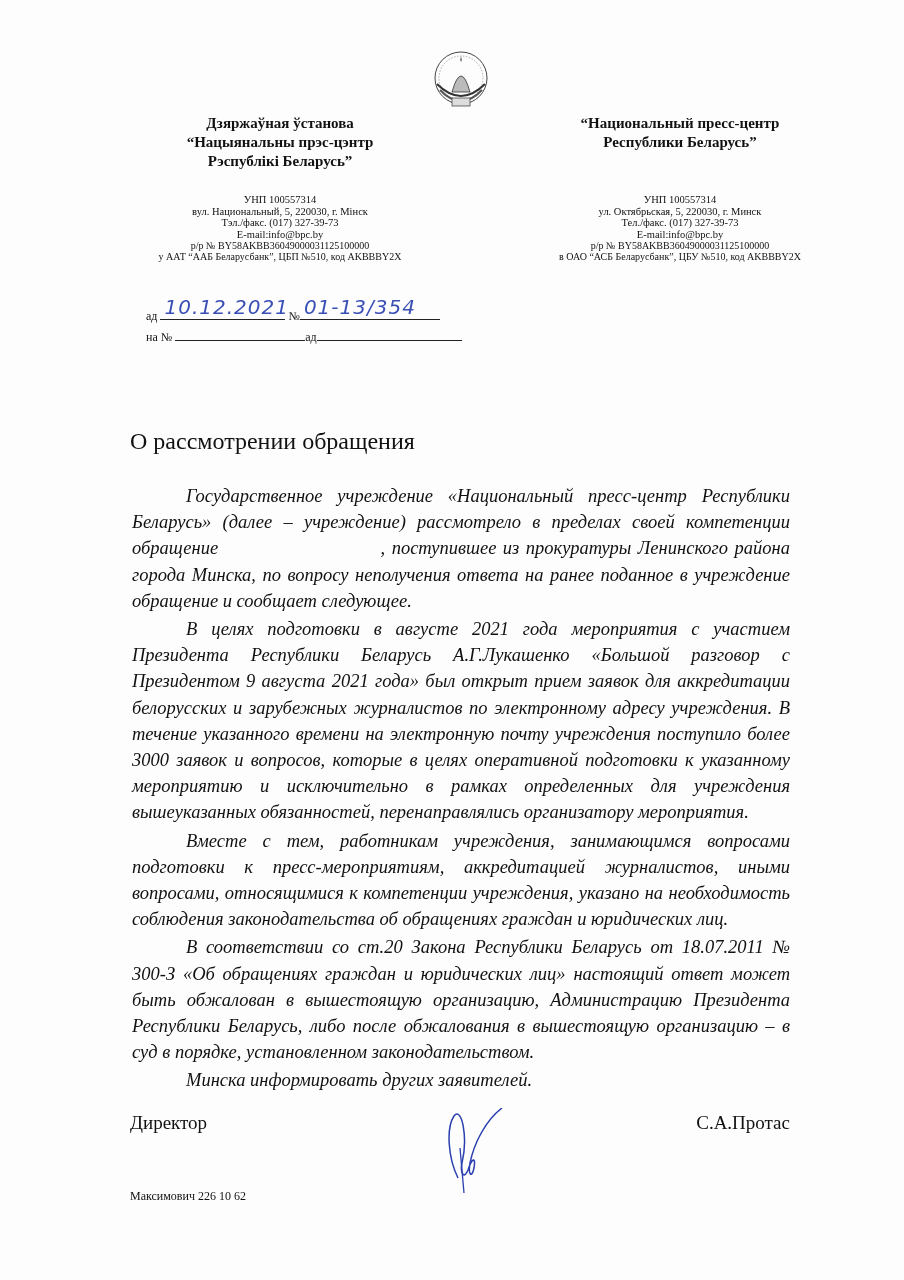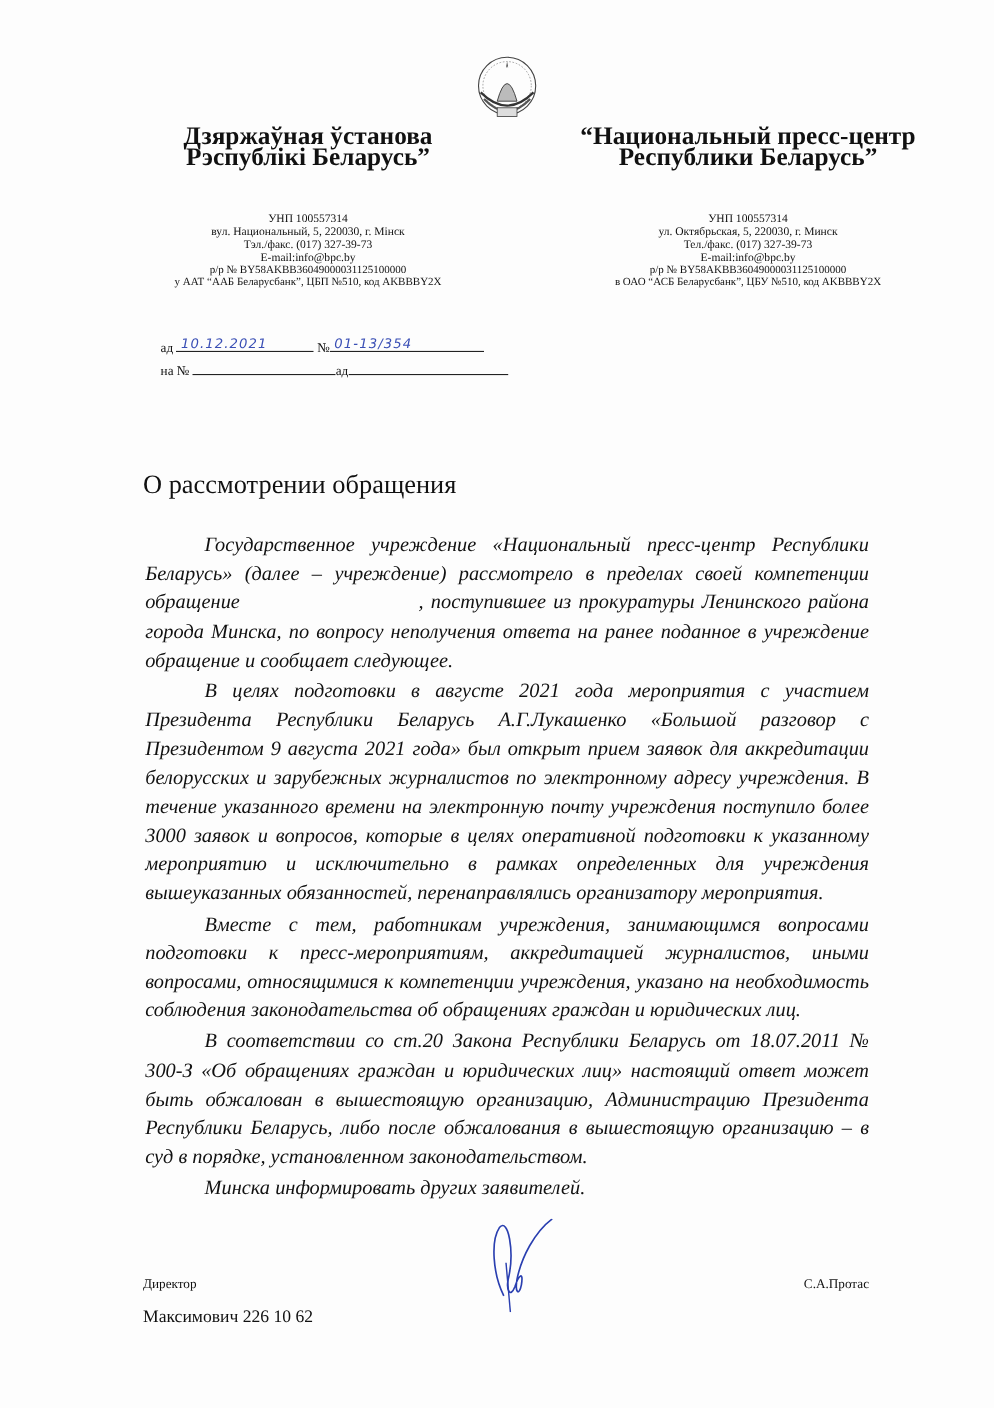--- a/index.html
+++ b/index.html
@@ -1,53 +1,54 @@
 <!DOCTYPE html>
 <html><head>
 <meta charset="utf-8">
 <style>
   html, body { margin: 0; padding: 0; background: #ffffff; }
   body { width: 904px; height: 1280px; position: relative; overflow: hidden; font-family: "Liberation Serif", "DejaVu Serif", serif; color: #111; }
   .page { position: absolute; inset: 0; background: #fdfdfd; }
   .emblem { position: absolute; left: 432px; top: 48px; width: 58px; height: 68px; }
-  .org { position: absolute; top: 114px; text-align: center; font-weight: bold; font-size: 23px; line-height: 19px; }
+  .org { position: absolute; top: 114px; text-align: center; font-weight: bold; font-size: 15px; line-height: 19px; }
   .org.left { left: 120px; width: 320px; }
   .org.right { left: 520px; width: 320px; }
   .req { position: absolute; top: 194px; text-align: center; font-size: 10.5px; line-height: 11.5px; }
   .req.left { left: 120px; width: 320px; }
   .req.right { left: 520px; width: 320px; }
   .req .small { font-size: 10px; line-height: 11px; }
   .reg { position: absolute; left: 146px; font-size: 12px; }
   .reg .line { display: inline-block; border-bottom: 1px solid #222; vertical-align: baseline; height: 14px; position: relative; }
-  .hand { position: absolute; bottom: 0px; left: 4px; font-family: "DejaVu Sans", sans-serif; color: #3a4fb5; font-size: 12px; letter-spacing: 1px; font-style: italic; white-space: nowrap; }
+  .hand { position: absolute; bottom: 0px; left: 4px; font-family: "DejaVu Sans", sans-serif; color: #3a4fb5; font-size: 20px; letter-spacing: 1px; font-style: italic; white-space: nowrap; }
   .subject { position: absolute; left: 130px; top: 428px; font-size: 24px; }
   .body { position: absolute; left: 130px; top: 481px; width: 662px; font-size: 18.5px; line-height: 26.2px; }
   .body p { margin: 2px; text-align: justify; text-indent: 54px; font-style: italic; }
-  .sign-row { position: absolute; left: 130px; top: 1112px; width: 660px; font-size: 12px; margin-top: 48px; }
+  .sign-row { position: absolute; left: 130px; top: 1112px; width: 660px; font-size: 19px; }
   .sign-row .name { position: absolute; right: 0; top: 0; }
   .signature { position: absolute; left: 440px; top: 1108px; width: 80px; height: 85px; }
-  .executor { position: absolute; left: 130px; top: 1189px; font-size: 16px; }
+  .executor { position: absolute; left: 130px; top: 1189px; font-size: 12px; }
 </style>
 </head>
 <body>
 
 <div class="page">
 
   <svg class="emblem" viewBox="0 0 58 68">
     <circle cx="29" cy="30" r="26" fill="none" stroke="#444" stroke-width="1"></circle>
     <circle cx="29" cy="30" r="22" fill="none" stroke="#777" stroke-width="0.6" stroke-dasharray="1.5 1.5"></circle>
     <path d="M20 44 Q29 12 38 44 Z" fill="#bbb" stroke="#333" stroke-width="0.8"></path>
     <path d="M29 8 L30 14 L29 12 L28 14 Z" fill="#333"></path>
     <path d="M5 36 Q29 60 53 36" fill="none" stroke="#333" stroke-width="2"></path>
     <path d="M8 42 Q29 64 50 42" fill="none" stroke="#555" stroke-width="2"></path>
     <rect x="20" y="50" width="18" height="8" fill="#ddd" stroke="#333" stroke-width="0.7"></rect>
   </svg>
 
   <div class="org left">
     <div>Дзяржаўная ўстанова</div>
+    <div>“Нацыянальны прэс-цэнтр</div>
     <div>Рэспублікі Беларусь”</div>
   </div>
   <div class="org right">
     <div>“Национальный пресс-центр</div>
     <div>Республики Беларусь”</div>
   </div>
 
   <div class="req left">
     <div>УНП 100557314</div>
     <div>вул. Национальный, 5, 220030, г. Мінск</div>

